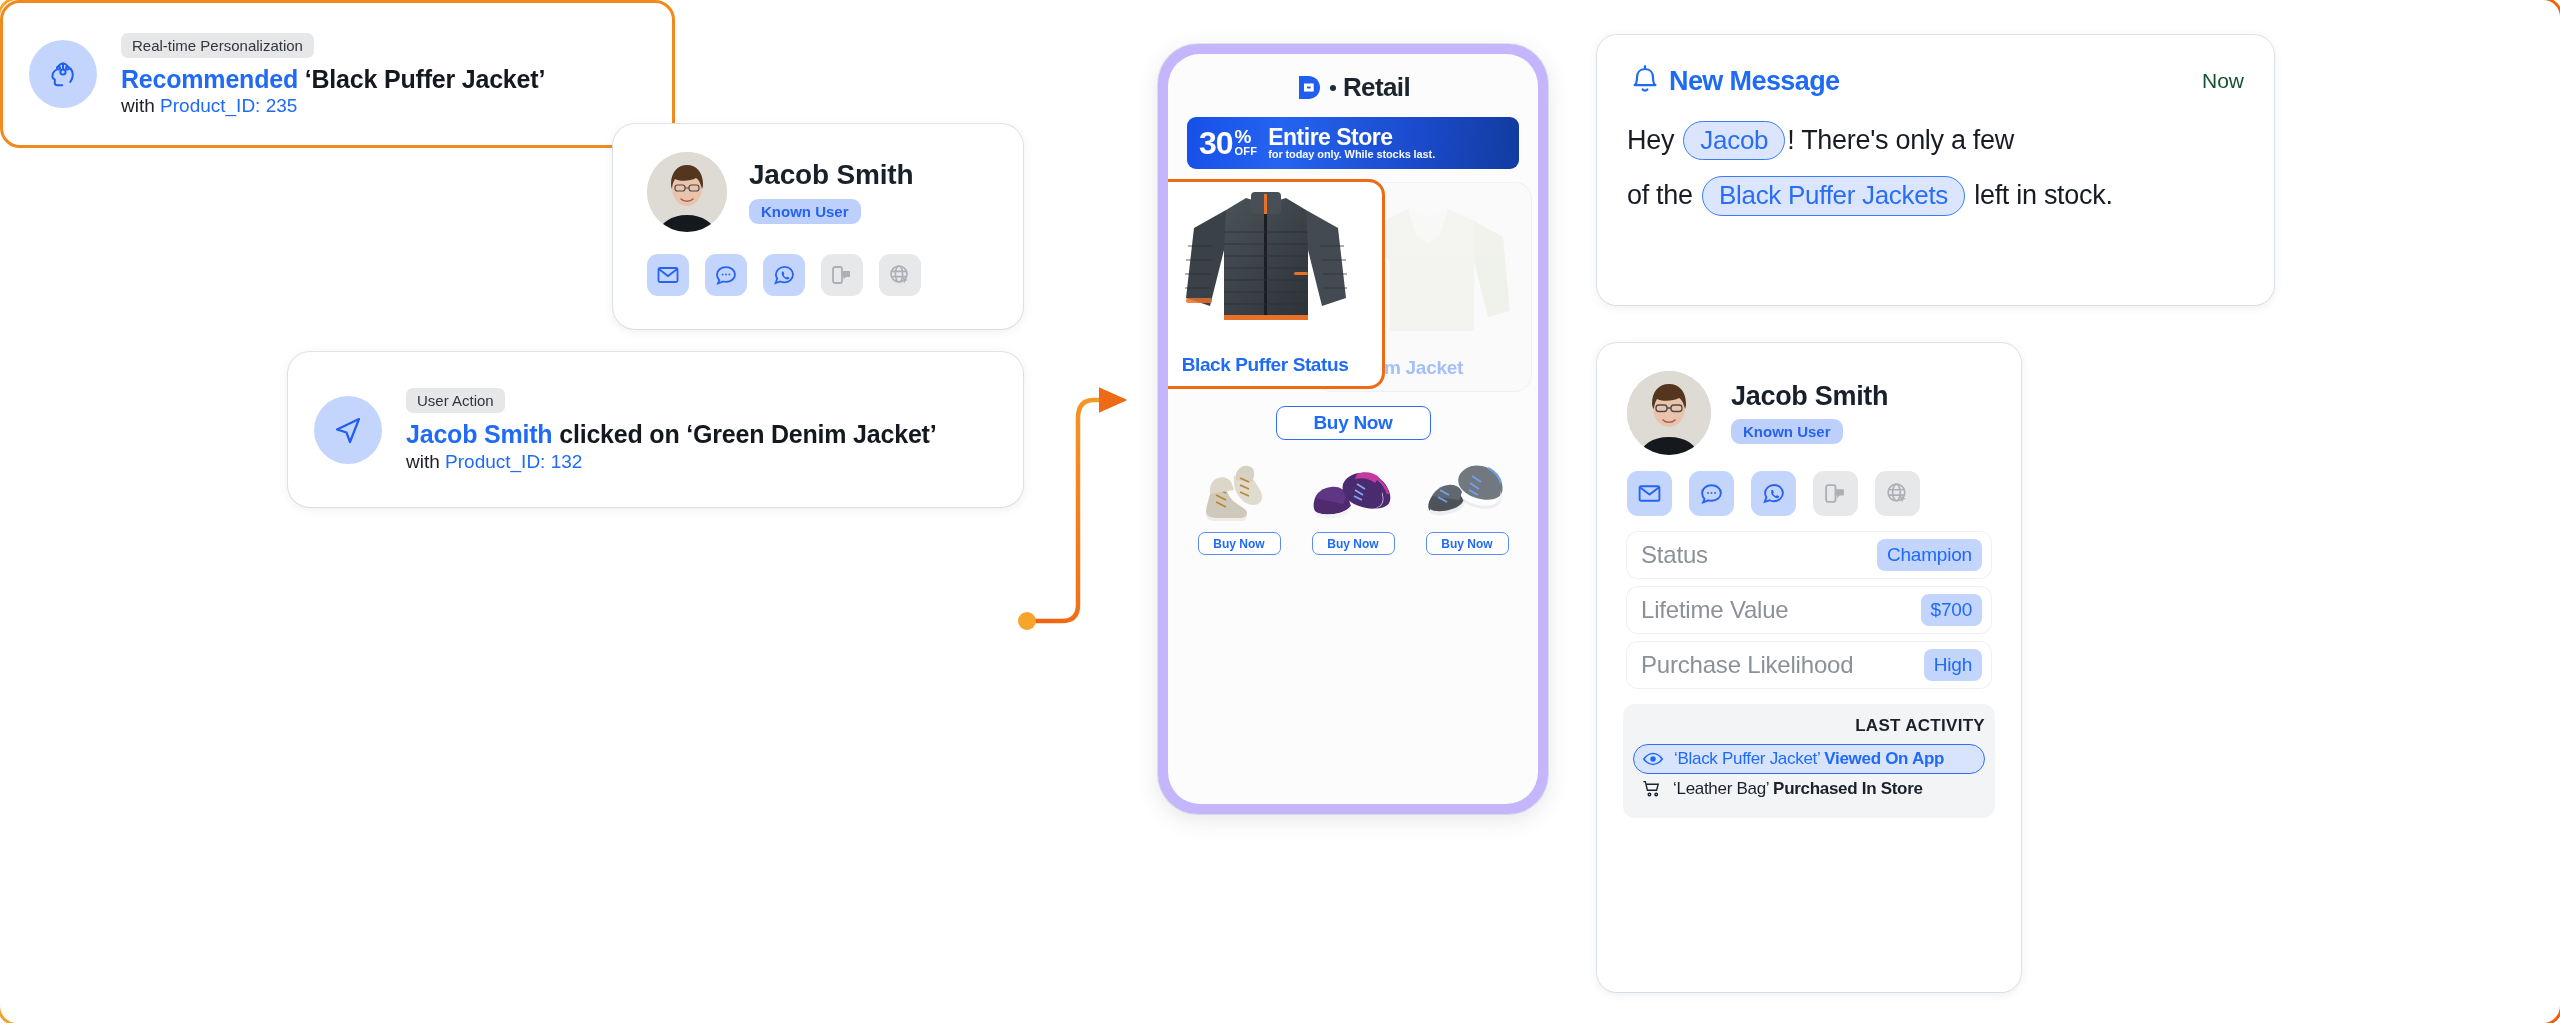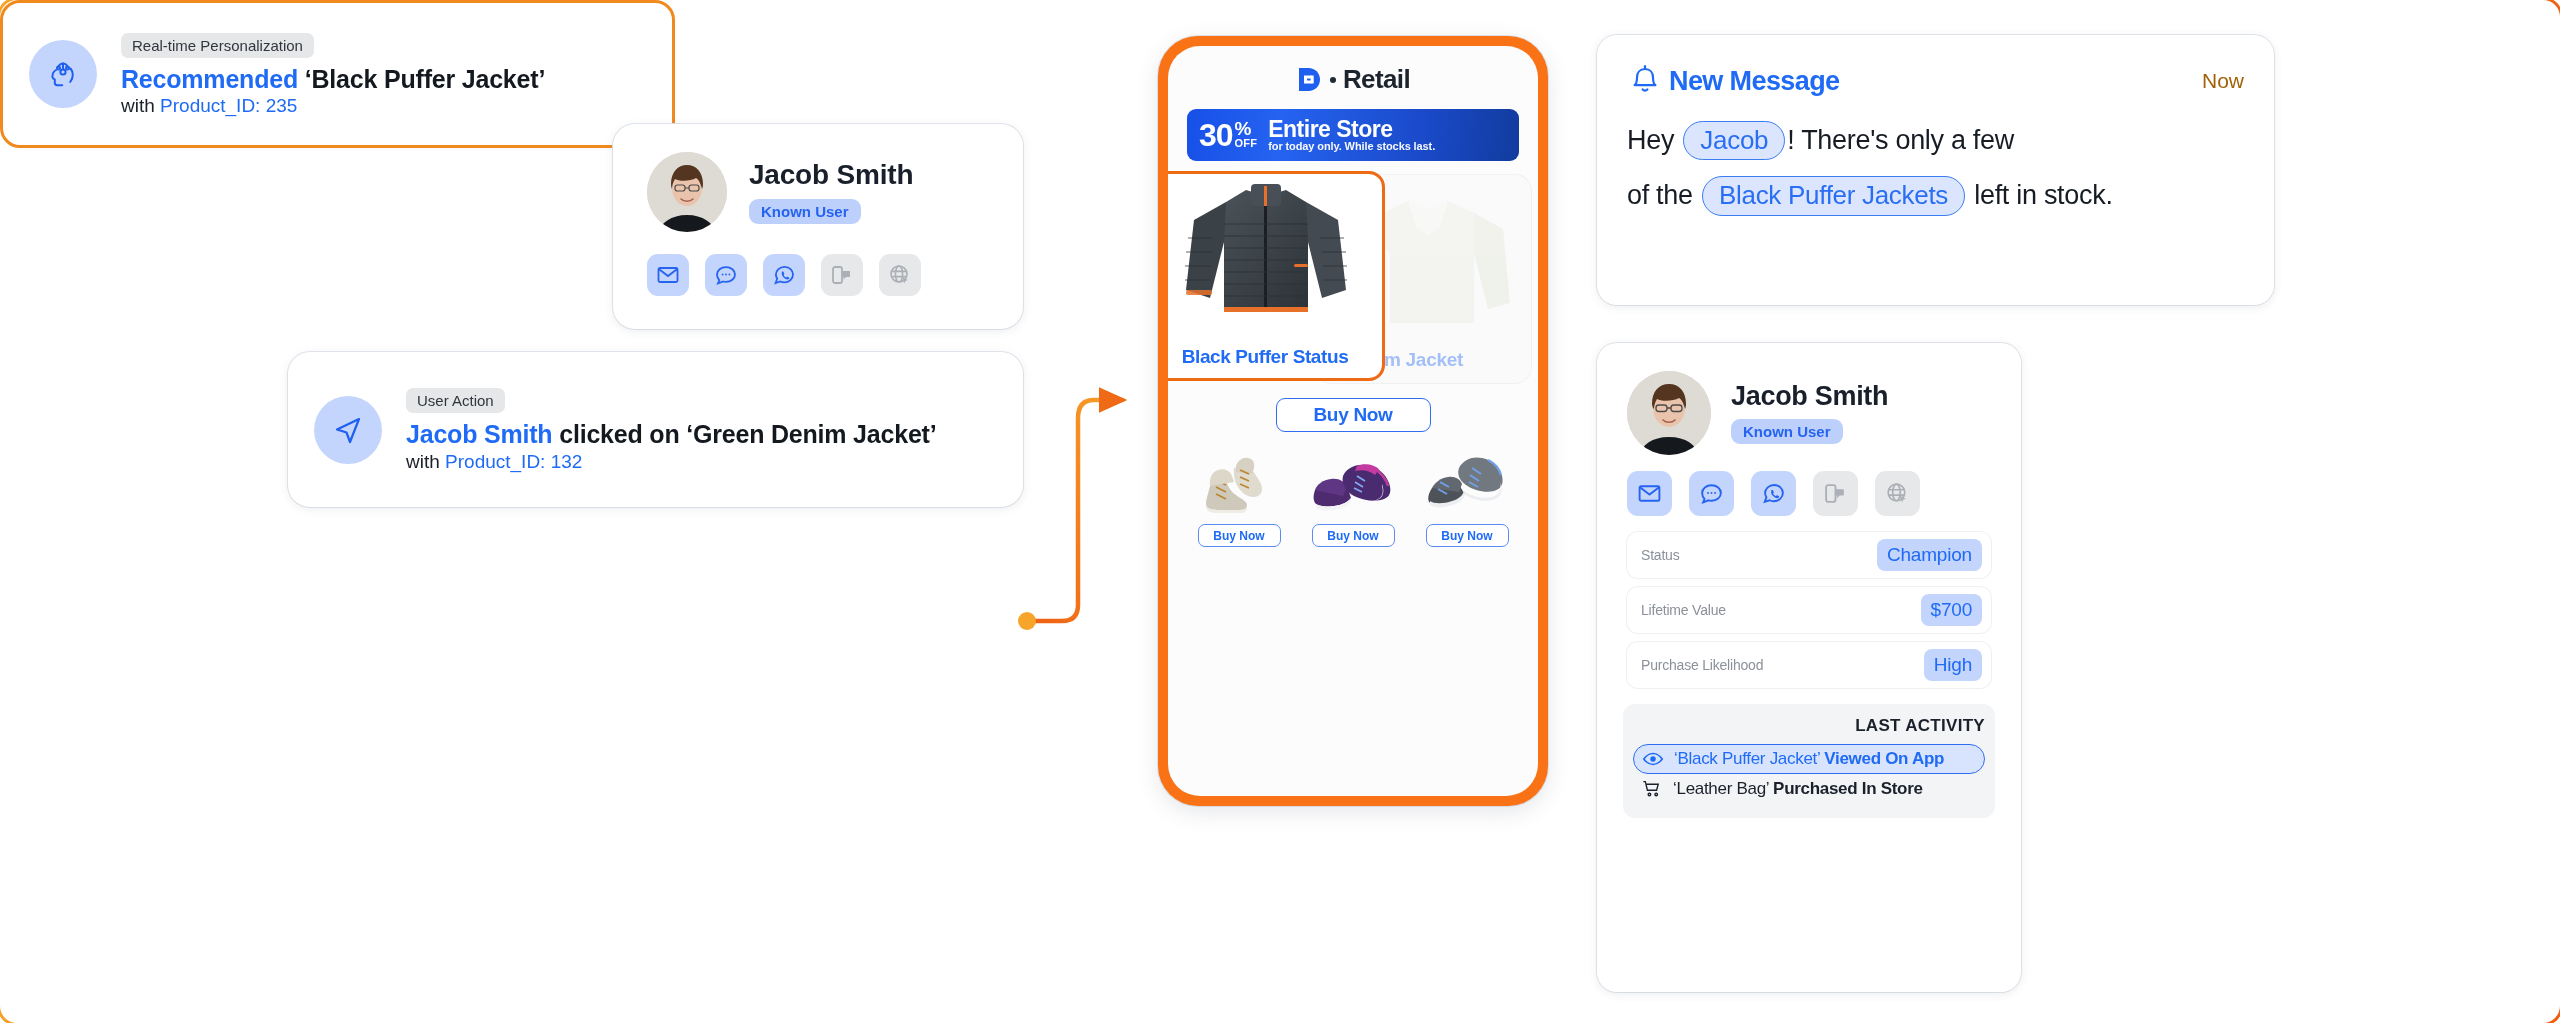--- a/index.html
+++ b/index.html
@@ -74,23 +74,23 @@
   .ev-line1 { font-size: 25px; color:#14181f; font-weight:700; letter-spacing:-.2px; line-height:1.18; }
   .ev-line1 .bl { color:#1f6bf5; }
   .ev-line2 { font-size: 19px; color:#1b2029; margin-top:1px; }
   .ev-line2 .bl { color:#1f6bf5; }
 
   
   #connector { position:absolute; left:0; top:0; width:2560px; height:1023px; pointer-events:none; }
 
   
   #phone {
-    position:absolute; left:1158px; top:36px; width:390px; height:770px;
+    position:absolute; left:1158px; top:44px; width:390px; height:770px;
     border-radius: 40px;
-    background: #f97316;
+    background: #c4b5fd;
     box-shadow: 0 6px 22px rgba(60,70,90,.13), 0 0 0 1px rgba(228,231,237,.95);
     overflow: visible;
   }
   .phone-screen { position:absolute; inset:10px; border-radius:32px; background:#fcfcfd; overflow:hidden; }
   .brandbar { display:flex; align-items:center; justify-content:center; gap:7px; padding-top:18px; }
   .brand-d { width:27px; height:27px; flex:none; }
   .brand-dot { width:6px; height:6px; border-radius:50%; background:#1f2a37; }
   .brand-text { font-size:26px; font-weight:800; color:#1d242e; letter-spacing:-.6px; }
 
   .promo {
@@ -149,21 +149,21 @@
     width: 83px; height: 23px; border-radius:7px; background:#fff;
     border:1.3px solid #5a8bf5; color:#1f6bf5; font-size:12px; font-weight:800;
     cursor:pointer; font-family:"Liberation Sans",sans-serif;
   }
 
   
   #message-card { left: 1597px; top: 35px; width: 677px; height: 270px; border-radius:20px; }
   .msg-head { display:flex; align-items:center; padding: 28px 30px 0 30px; }
   .bell { width: 36px; height: 36px; flex:none; }
   .msg-title { font-size:27px; font-weight:800; color:#1f6bf5; letter-spacing:-.6px; margin-left:6px; }
-  .msg-now { margin-left:auto; font-size:21px; color:#a16207; }
+  .msg-now { margin-left:auto; font-size:21px; color:#14532d; }
   .msg-body { padding: 14px 30px 0 30px; font-size:27px; color:#171c24; letter-spacing:-.3px; line-height:1.65; }
   .pill {
     display:inline-block; background:#dbe6fe; border:1.6px solid #3b7cf4;
     color:#2a6ef3; border-radius:999px; padding: 2px 16px; font-size:26px;
     vertical-align: baseline; line-height:1.28; margin: 8px 2px;
   }
 
   
   #profile-card-right { left: 1597px; top: 343px; width: 424px; height: 649px; border-radius:20px; }
   .rp-head { display:flex; align-items:center; gap:20px; padding: 28px 0 0 30px; }
@@ -174,21 +174,21 @@
   .rp-chan.off { background:#e7e8ea; }
   .rp-chan svg { width:25px; height:25px; }
   .rp-chan.off svg { opacity:.55; }
 
   .stat-list { padding: 16px 30px 0 30px; display:flex; flex-direction:column; gap: 9px; }
   .stat-row {
     height: 46px; border-radius:11px; background:#fff;
     box-shadow: 0 0 0 1px #eef0f3; display:flex; align-items:center;
     padding: 0 9px 0 14px;
   }
-  .stat-label { font-size:14px; color:#8b9199; letter-spacing:-.2px; }
+  .stat-label { font-size:24px; color:#8b9199; letter-spacing:-.2px; }
   .stat-value {
     margin-left:auto; background:#c3d4fd; color:#1f6bf5;
     font-size:19px; padding: 5px 10px; border-radius:8px; letter-spacing:-.2px;
   }
 
   .activity {
     margin: 16px 26px 0 26px; background:#f3f4f6; border-radius:12px;
     padding: 12px 10px 14px 10px;
   }
   .activity-title { text-align:right; font-size:17px; font-weight:800; color:#1b212b; letter-spacing:.3px; margin-bottom:8px; }

